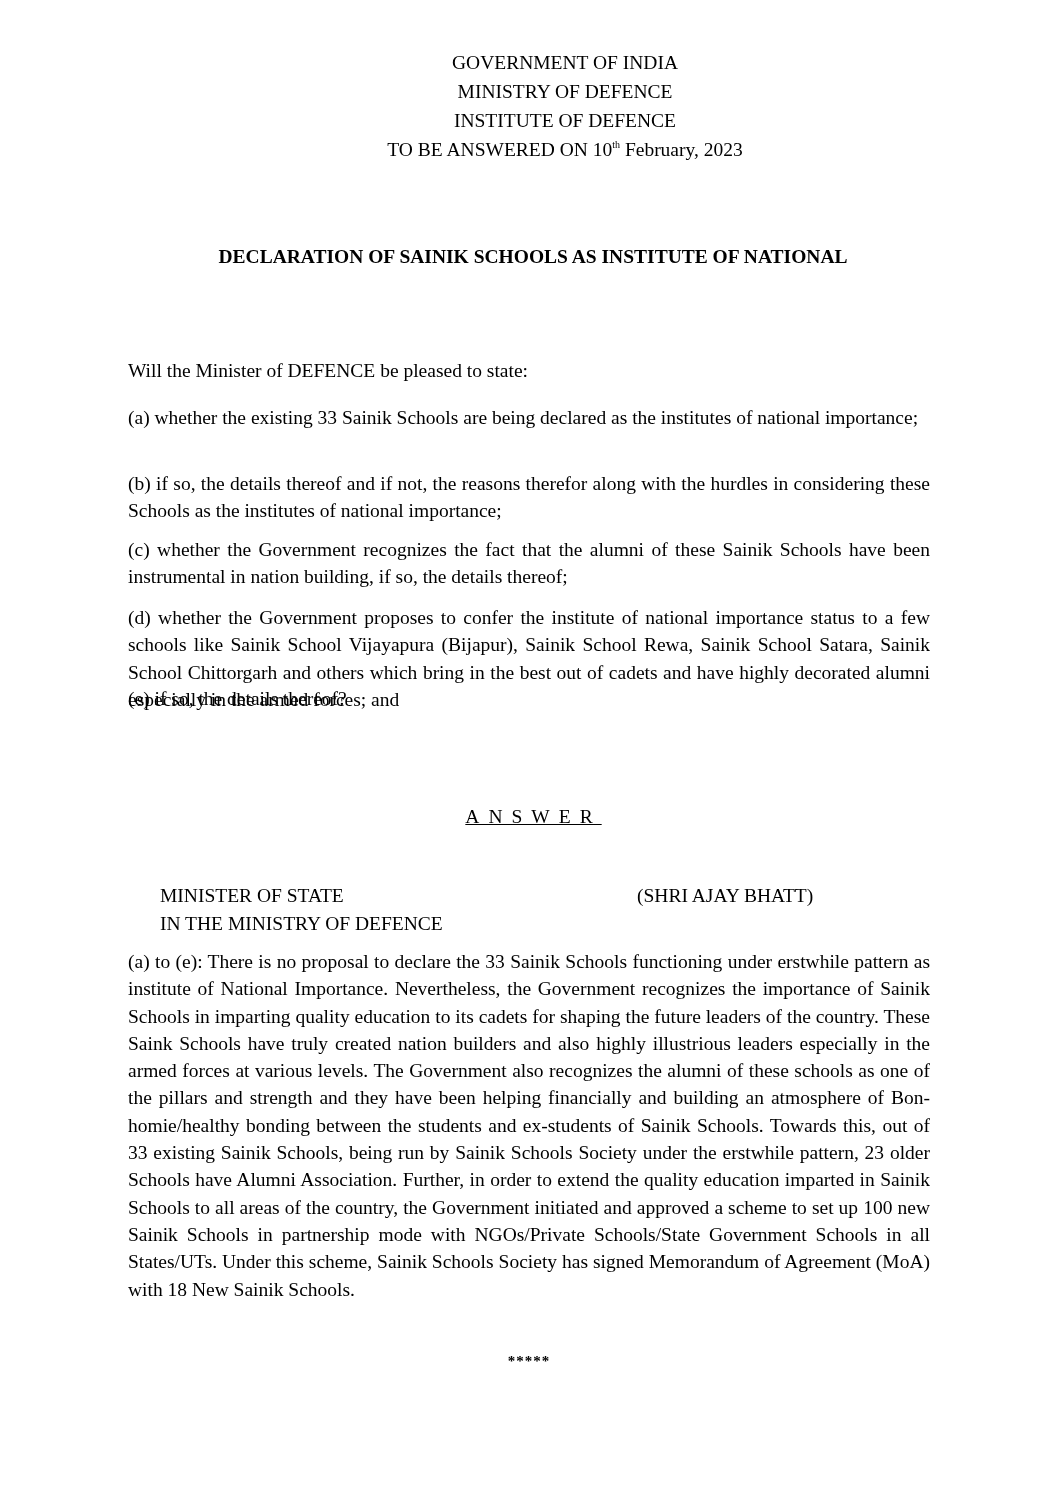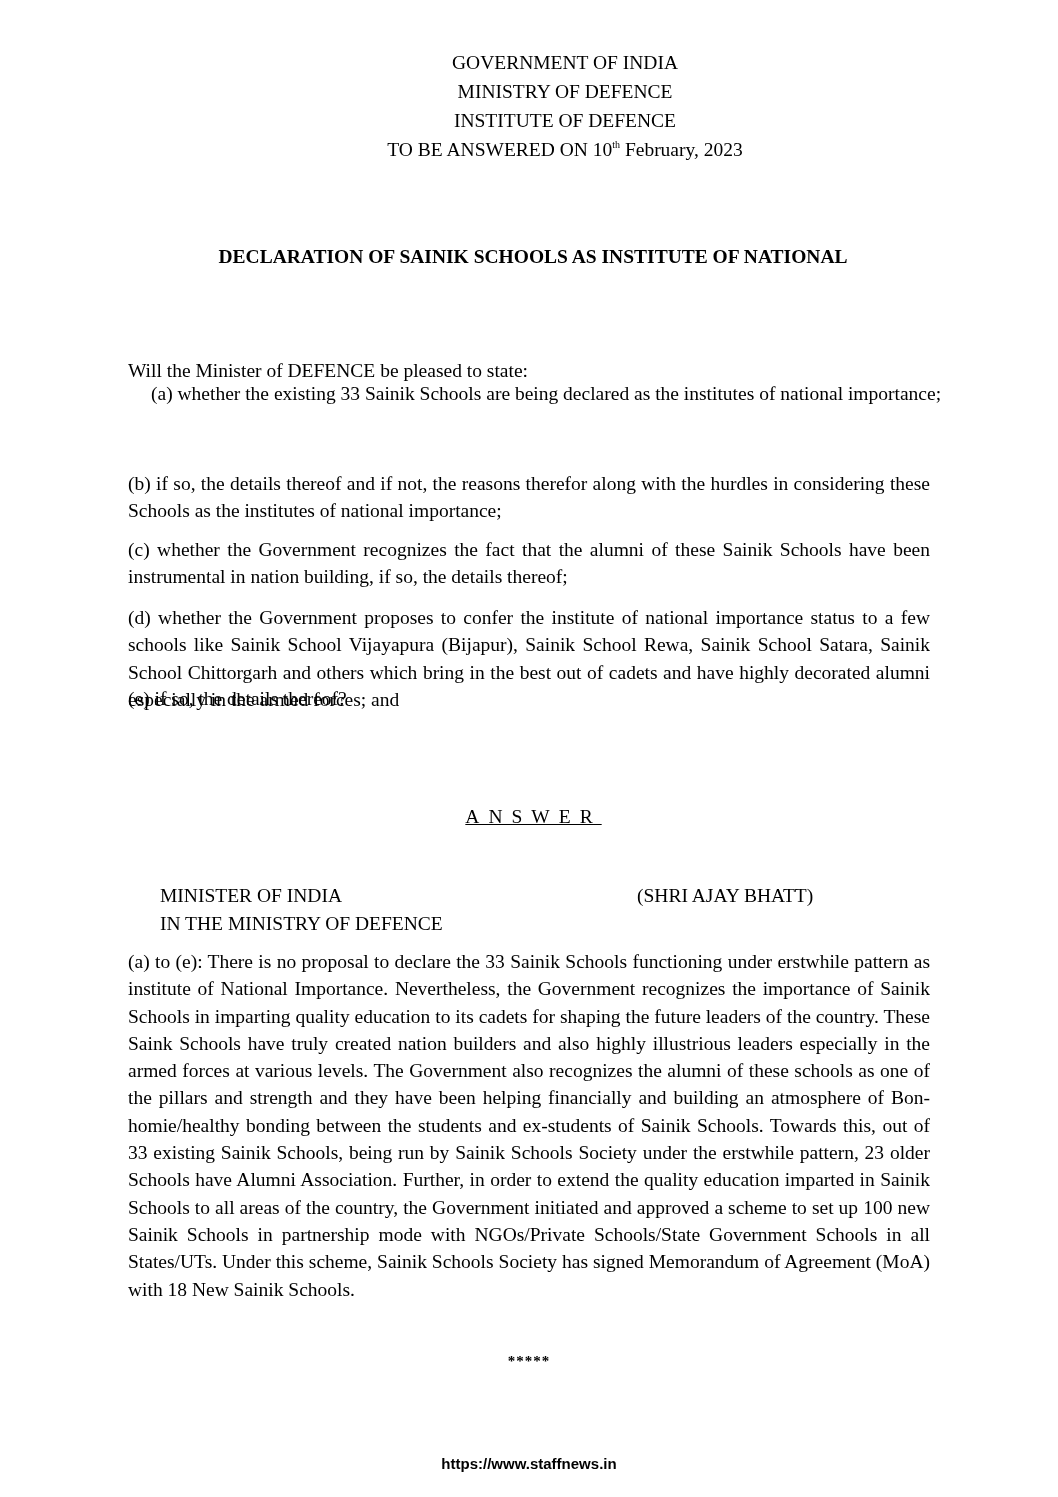--- a/index.html
+++ b/index.html
@@ -33,32 +33,31 @@
     <div>INSTITUTE OF DEFENCE</div>
     <div><span>TO BE ANSWERED ON 10</span><sup>th</sup><span> February, 2023</span></div>
   </div>
 
   <div class="title" style="top:243px;">
     <div>DECLARATION OF SAINIK SCHOOLS AS INSTITUTE OF NATIONAL</div>
   </div>
 
   <div class="para" style="top:357px;">Will the Minister of DEFENCE be pleased to state:</div>
 
-  <div class="para" style="top:380px;margin-left:23px;">(a)  whether the existing 33 Sainik Schools are being declared as the institutes of national importance;</div>
+  <div class="para" style="top:404px;">(a)  whether the existing 33 Sainik Schools are being declared as the institutes of national importance;</div>
   <div class="para" style="top:536px;">(c)  whether the Government recognizes the fact that the alumni of these Sainik Schools have been instrumental in nation building, if so, the details thereof;</div>
   <div class="para" style="top:470px;">(b)  if so, the details thereof and if not, the reasons therefor along with the hurdles in considering these Schools as the institutes of national importance;</div>
   <div class="para" style="top:604px;">(d)  whether the Government proposes to confer the institute of national importance status to a few schools like Sainik School Vijayapura (Bijapur), Sainik School Rewa, Sainik School Satara, Sainik School Chittorgarh and others which bring in the best out of cadets and have highly decorated alumni especially in the armed forces; and</div>
   <div class="para" style="top:685px;">(e)  if so, the details thereof?</div>
 
   <div class="answer-hd"><span>ANSWER</span></div>
 
   <div class="minister" style="top:882px;">
-    <div>MINISTER OF INDIA</div>
+    <div>MINISTER OF STATE</div>
     <div>IN THE MINISTRY OF DEFENCE</div>
   </div>
   <div class="minister-name" style="top:882px;">(SHRI AJAY BHATT)</div>
 
   <div class="para" style="top:948px;">(a) to (e):  There is no proposal to declare the 33 Sainik Schools functioning under erstwhile pattern as institute of National Importance. Nevertheless, the Government recognizes the importance of Sainik Schools in imparting quality education to its cadets for shaping the future leaders of the country. These Saink Schools have truly created nation builders and also highly illustrious leaders especially in the armed forces at various levels. The Government also recognizes the alumni of these schools as one of the pillars and strength and they have been helping financially and building an atmosphere of Bon-homie/healthy bonding between the students and ex-students of Sainik Schools. Towards this, out of 33 existing Sainik Schools, being run by Sainik Schools Society under the erstwhile pattern, 23 older Schools have Alumni Association. Further, in order to extend the quality education imparted in Sainik Schools to all areas of the country, the Government initiated and approved a scheme to set up 100 new Sainik Schools in partnership mode with NGOs/Private Schools/State Government Schools in all States/UTs. Under this scheme, Sainik Schools Society has signed Memorandum of Agreement (MoA) with 18 New Sainik Schools.</div>
 
   <div class="stars">*****</div>
 
-  <div class="footer">https://www.staffnews.in</div>
 </div>
 
 </body></html>

